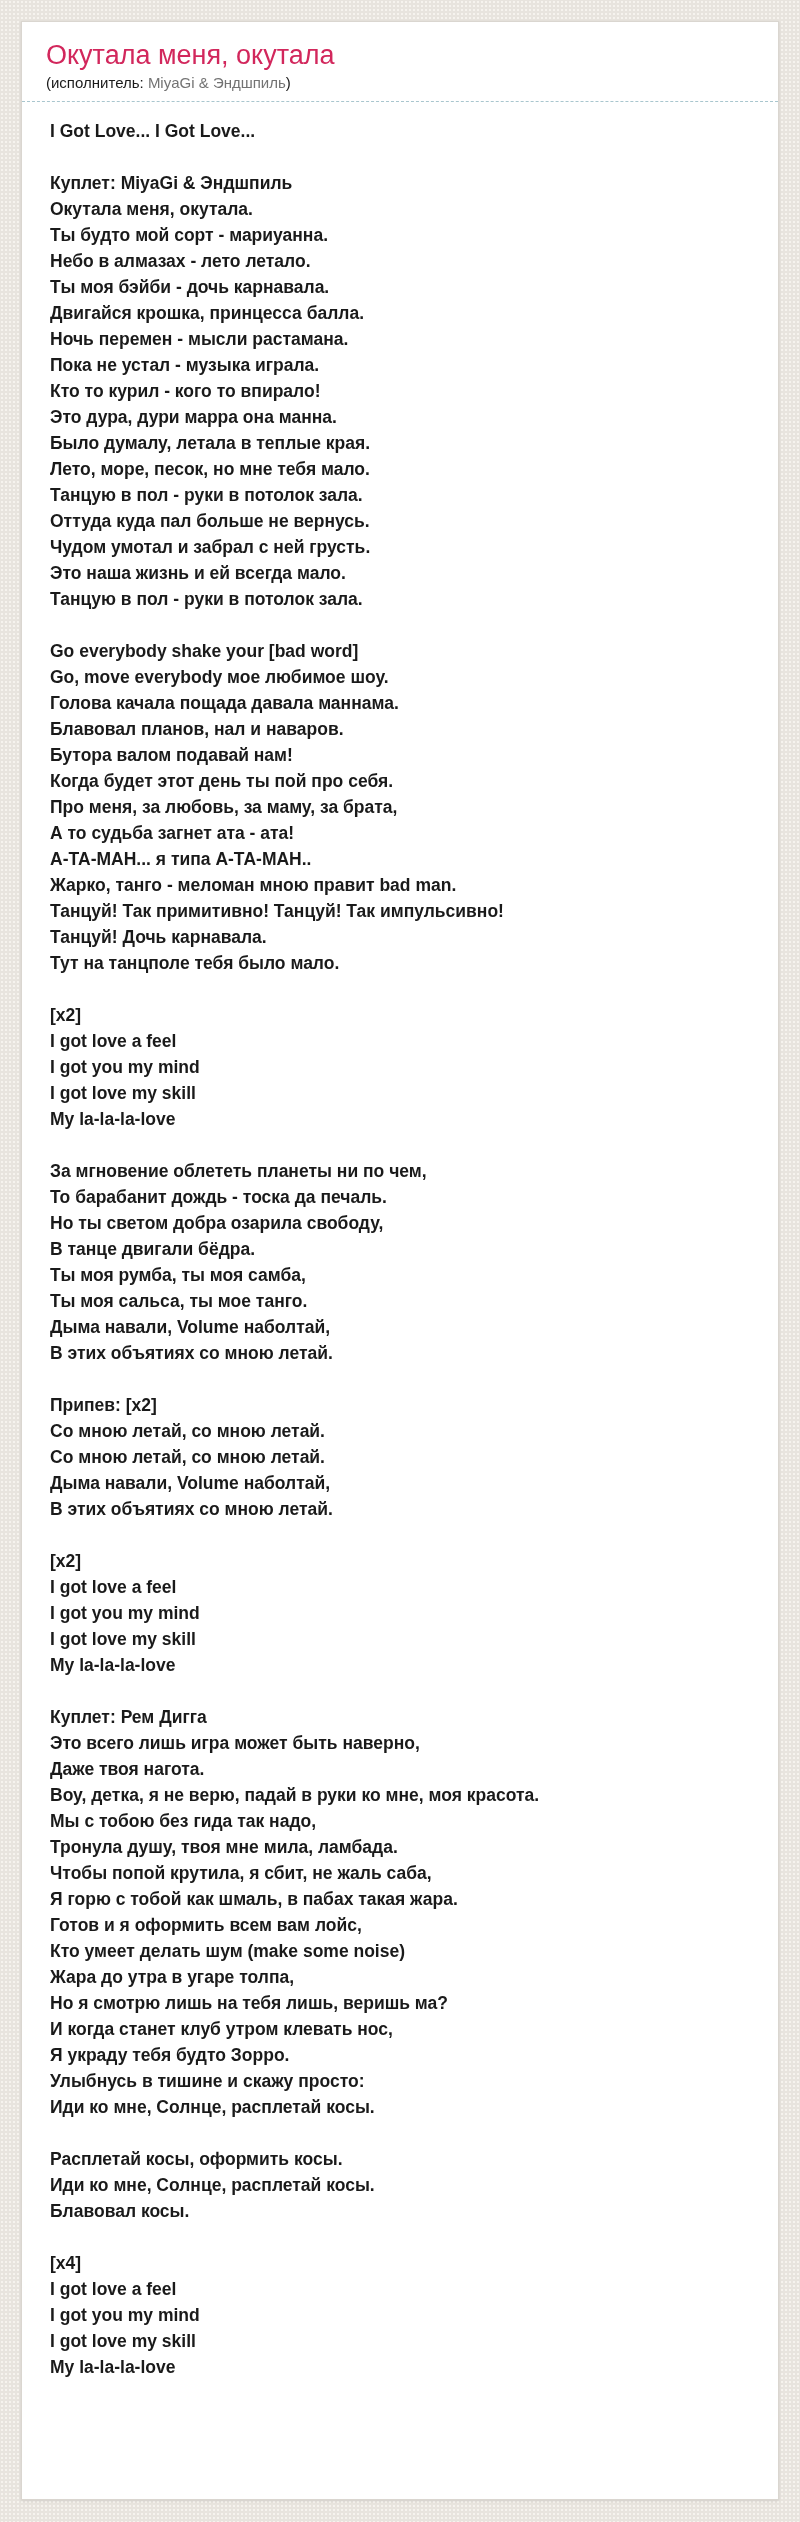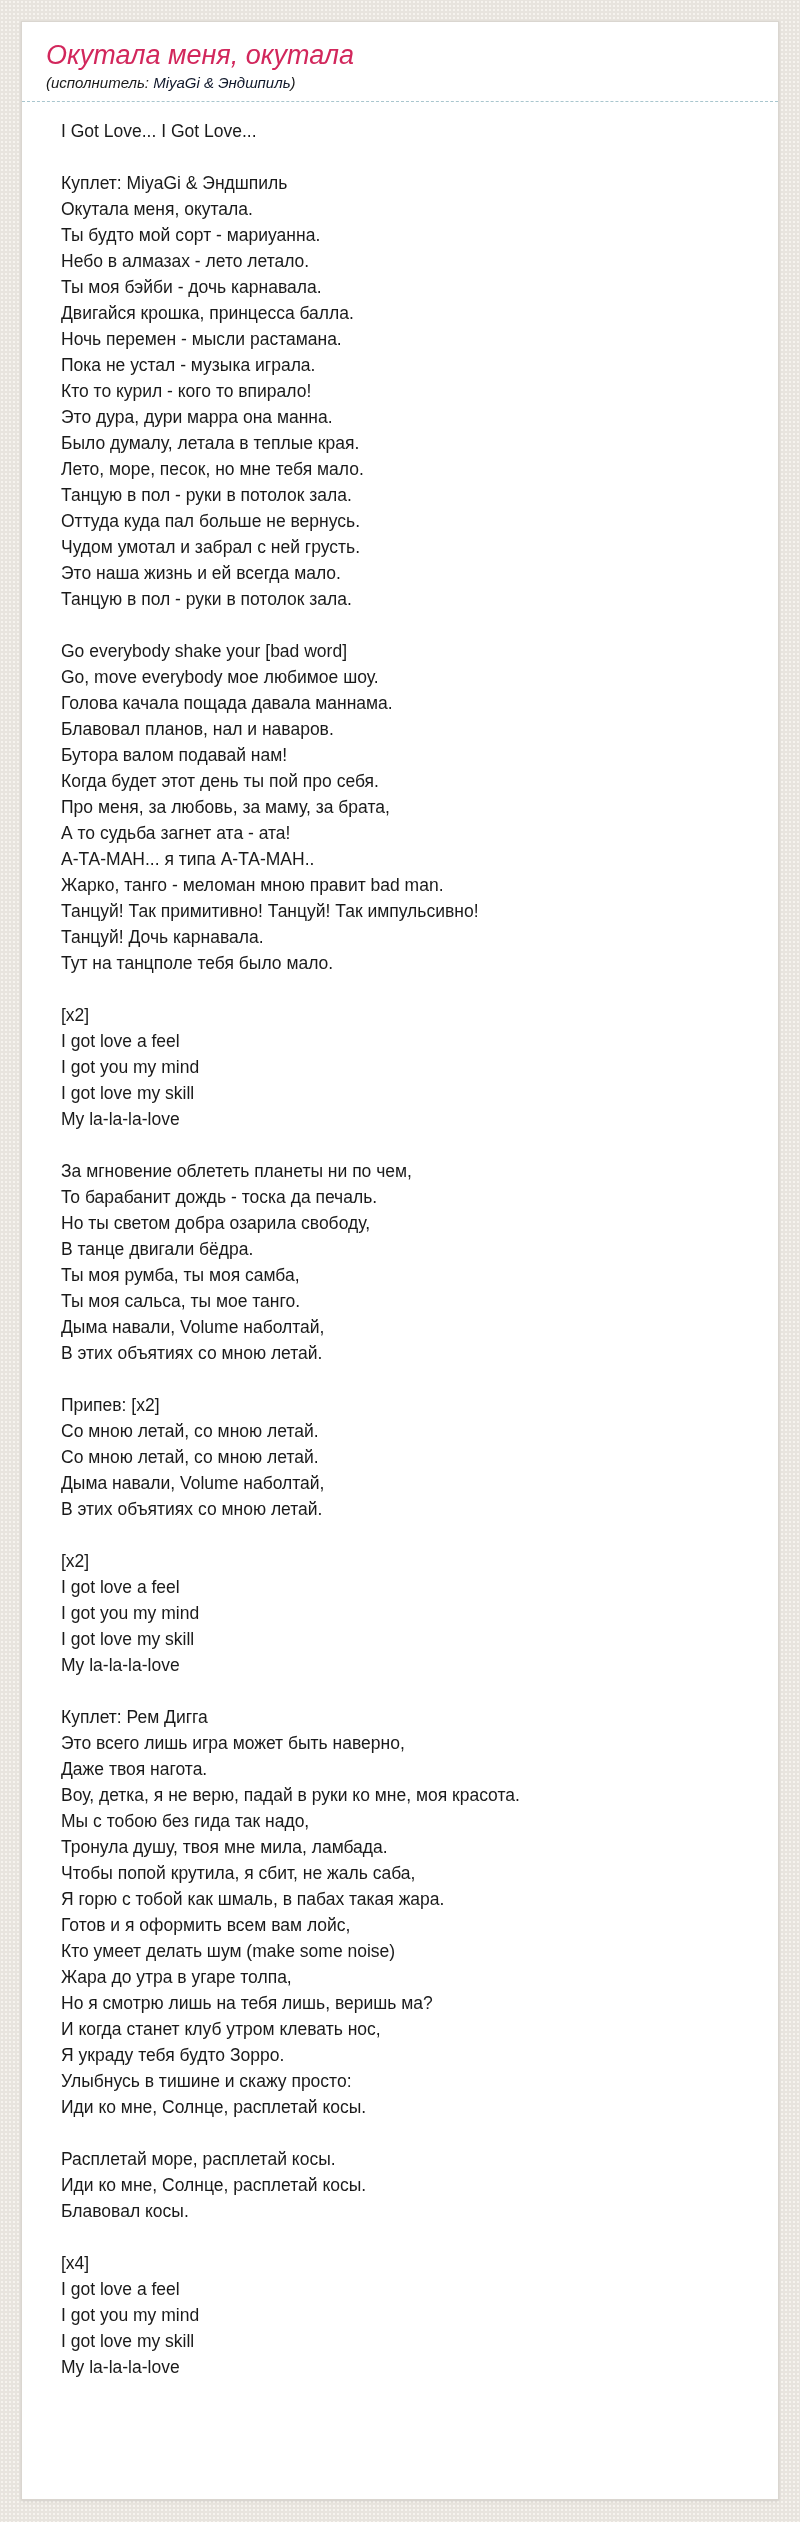--- a/index.html
+++ b/index.html
@@ -20,48 +20,48 @@
     height: 2479px;
     background: #ffffff;
     border: 1px solid #dad6d0;
     box-sizing: border-box;
     box-shadow: 0 1px 3px rgba(0,0,0,0.10);
     overflow: hidden;
   }
   .header {
     padding: 17px 24px 8px 24px;
     border-bottom: 1px dashed #a9c6ce;
-    font-style: italic;
   }
   .title {
     margin: 0;
     font-size: 27px;
     font-weight: 400;
     line-height: 32px;
     color: #d2275c;
   }
   .subtitle {
     margin-top: 2px;
     font-size: 15px;
     line-height: 20px;
     color: #1a1a1a;
   }
   .artist-link {
-    color: #0f172a;
+    color: #737373;
     text-decoration: none;
     cursor: pointer;
   }
   .lyrics {
     padding: 0 24px 24px 24px;
     font-size: 17.5px;
     line-height: 26px;
     color: #1a1a1a;
   }
   .stanza {
-    margin: 26px 0 0 15px;
+    margin: 26px 0 0 4px;
+    font-weight: bold;
   }
   .lyrics .stanza:first-child {
     margin-top: 16px;
   }
 </style>
 </head>
 <body>
 
 <div class="page">
   <div class="panel">
@@ -71,17 +71,17 @@
     </div>
     <div class="lyrics">
         <p class="stanza"><span>I Got Love... I Got Love...</span></p>
         <p class="stanza"><span>Куплет: MiyaGi &amp; Эндшпиль</span><br><span>Окутала меня, окутала.</span><br><span>Ты будто мой сорт - мариуанна.</span><br><span>Небо в алмазах - лето летало.</span><br><span>Ты моя бэйби - дочь карнавала.</span><br><span>Двигайся крошка, принцесса балла.</span><br><span>Ночь перемен - мысли растамана.</span><br><span>Пока не устал - музыка играла.</span><br><span>Кто то курил - кого то впирало!</span><br><span>Это дура, дури марра она манна.</span><br><span>Было думалу, летала в теплые края.</span><br><span>Лето, море, песок, но мне тебя мало.</span><br><span>Танцую в пол - руки в потолок зала.</span><br><span>Оттуда куда пал больше не вернусь.</span><br><span>Чудом умотал и забрал с ней грусть.</span><br><span>Это наша жизнь и ей всегда мало.</span><br><span>Танцую в пол - руки в потолок зала.</span></p>
         <p class="stanza"><span>Go everybody shake your [bad word]</span><br><span>Go, move everybody мое любимое шоу.</span><br><span>Голова качала пощада давала маннама.</span><br><span>Блавовал планов, нал и наваров.</span><br><span>Бутора валом подавай нам!</span><br><span>Когда будет этот день ты пой про себя.</span><br><span>Про меня, за любовь, за маму, за брата,</span><br><span>А то судьба загнет ата - ата!</span><br><span>А-ТА-МАН... я типа А-ТА-МАН..</span><br><span>Жарко, танго - меломан мною правит bad man.</span><br><span>Танцуй! Так примитивно! Танцуй! Так импульсивно!</span><br><span>Танцуй! Дочь карнавала.</span><br><span>Тут на танцполе тебя было мало.</span></p>
         <p class="stanza"><span>[x2]</span><br><span>I got love a feel</span><br><span>I got you my mind</span><br><span>I got love my skill</span><br><span>My la-la-la-love</span></p>
         <p class="stanza"><span>За мгновение облететь планеты ни по чем,</span><br><span>То барабанит дождь - тоска да печаль.</span><br><span>Но ты светом добра озарила свободу,</span><br><span>В танце двигали бёдра.</span><br><span>Ты моя румба, ты моя самба,</span><br><span>Ты моя сальса, ты мое танго.</span><br><span>Дыма навали, Volume наболтай,</span><br><span>В этих объятиях со мною летай.</span></p>
         <p class="stanza"><span>Припев: [x2]</span><br><span>Со мною летай, со мною летай.</span><br><span>Со мною летай, со мною летай.</span><br><span>Дыма навали, Volume наболтай,</span><br><span>В этих объятиях со мною летай.</span></p>
         <p class="stanza"><span>[x2]</span><br><span>I got love a feel</span><br><span>I got you my mind</span><br><span>I got love my skill</span><br><span>My la-la-la-love</span></p>
         <p class="stanza"><span>Куплет: Рем Дигга</span><br><span>Это всего лишь игра может быть наверно,</span><br><span>Даже твоя нагота.</span><br><span>Воу, детка, я не верю, падай в руки ко мне, моя красота.</span><br><span>Мы с тобою без гида так надо,</span><br><span>Тронула душу, твоя мне мила, ламбада.</span><br><span>Чтобы попой крутила, я сбит, не жаль саба,</span><br><span>Я горю с тобой как шмаль, в пабах такая жара.</span><br><span>Готов и я оформить всем вам лойс,</span><br><span>Кто умеет делать шум (make some noise)</span><br><span>Жара до утра в угаре толпа,</span><br><span>Но я смотрю лишь на тебя лишь, веришь ма?</span><br><span>И когда станет клуб утром клевать нос,</span><br><span>Я украду тебя будто Зорро.</span><br><span>Улыбнусь в тишине и скажу просто:</span><br><span>Иди ко мне, Солнце, расплетай косы.</span></p>
-        <p class="stanza"><span>Расплетай море, расплетай косы.</span><br><span>Иди ко мне, Солнце, расплетай косы.</span><br><span>Блавовал косы.</span></p>
+        <p class="stanza"><span>Расплетай косы, оформить косы.</span><br><span>Иди ко мне, Солнце, расплетай косы.</span><br><span>Блавовал косы.</span></p>
         <p class="stanza"><span>[x4]</span><br><span>I got love a feel</span><br><span>I got you my mind</span><br><span>I got love my skill</span><br><span>My la-la-la-love</span></p>
       </div>
   </div>
 </div>
 
 </body></html>

